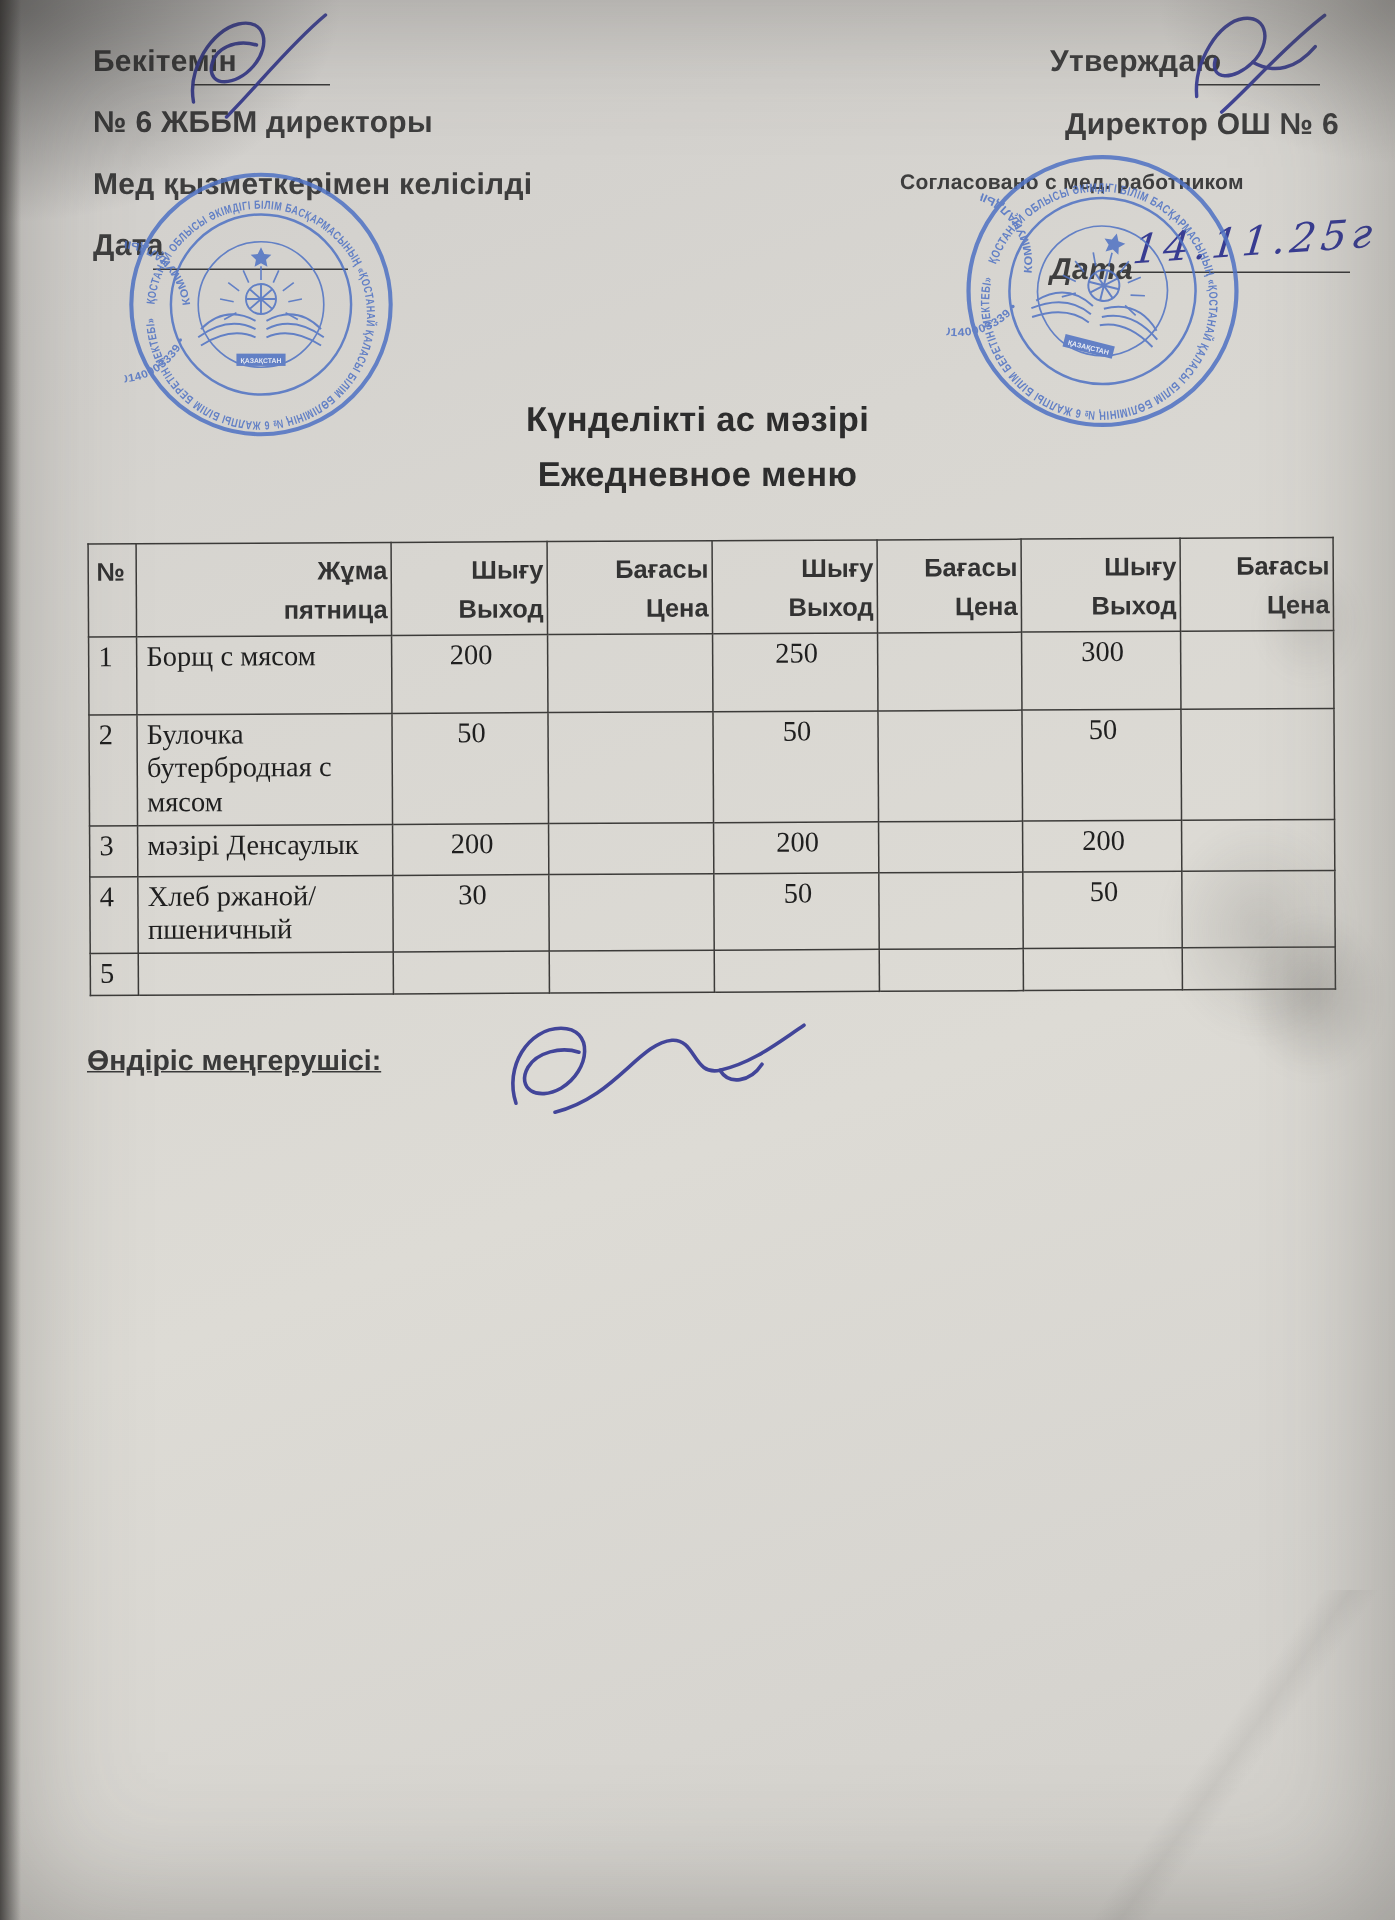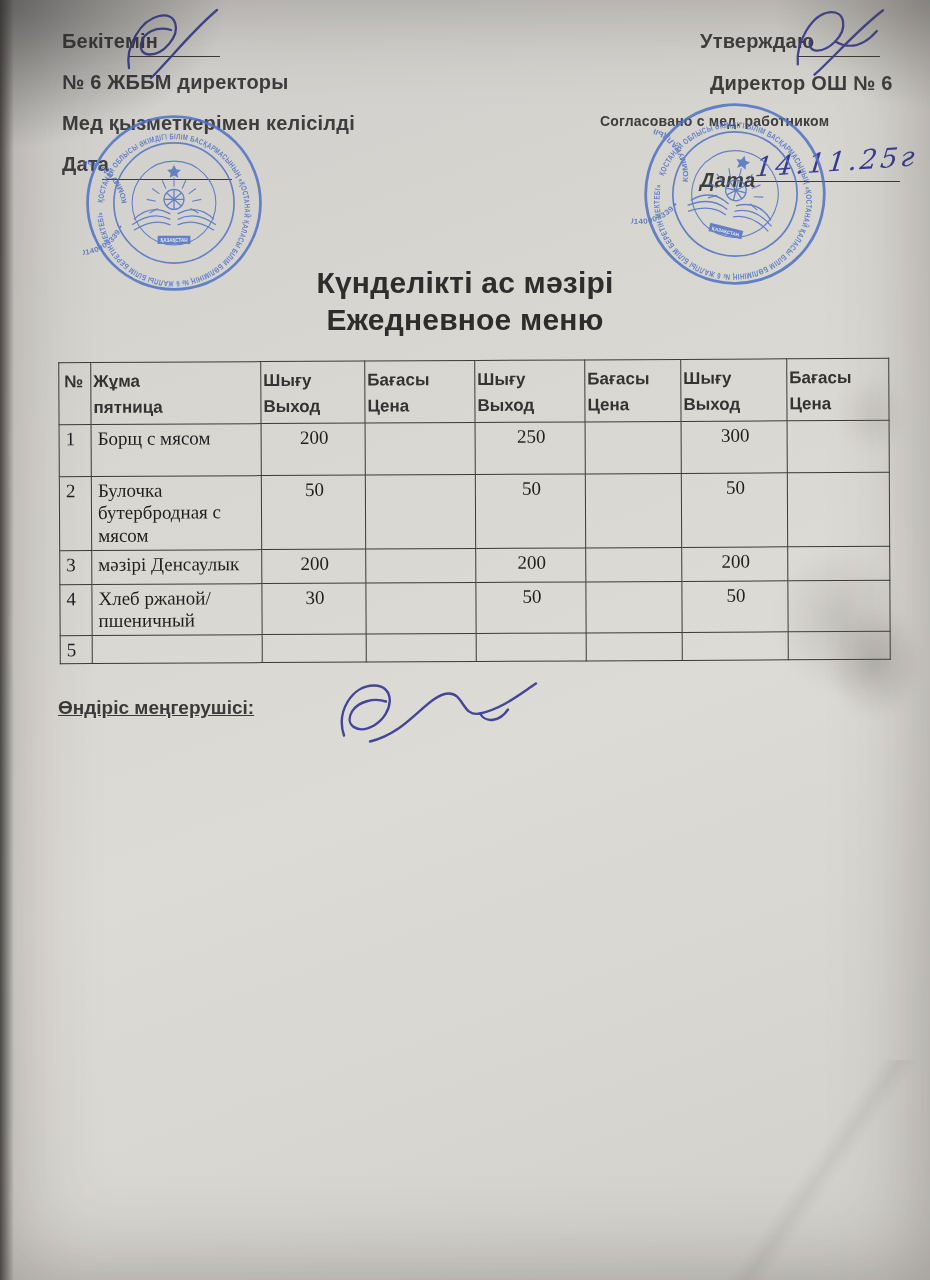--- a/index.html
+++ b/index.html
@@ -29,36 +29,36 @@
     background:radial-gradient(ellipse,rgba(88,86,82,.28),rgba(88,86,82,0) 70%);}
   .stain3{left:838px;top:375px;width:70px;height:80px;
     background:radial-gradient(ellipse,rgba(110,108,104,.16),rgba(110,108,104,0) 70%);}
   .crease{position:absolute;left:660px;top:1060px;width:320px;height:230px;pointer-events:none;
     background:linear-gradient(125deg,rgba(255,255,255,0) 46%,rgba(150,148,144,.18) 50%,rgba(255,255,255,0) 54%);}
 
   .txt{position:absolute;color:#3e3e3e;font-weight:600;font-size:20px;letter-spacing:.2px;}
   .rule{position:absolute;border-bottom:1.6px solid #3a3a3a;height:0;}
 
   .title{position:absolute;left:0;width:930px;text-align:center;
-    font-weight:700;font-size:30px;color:#2d2d2d;letter-spacing:.2px;}
+    font-weight:700;font-size:23px;color:#2d2d2d;letter-spacing:.2px;}
   .handwriting{
     position:absolute;font-family:"DejaVu Serif",serif;font-style:italic;
     color:#383c92;font-size:27px;letter-spacing:3px;
     transform:skewX(-10deg) rotate(-4deg);white-space:nowrap;
   }
 
   table.menu{
     position:absolute;left:59px;top:360px;width:830px;
     border-collapse:collapse;table-layout:fixed;
     transform:rotate(-.3deg);
   }
   table.menu th,table.menu td{border:1.6px solid #3c3b39;vertical-align:top;overflow:hidden;}
   table.menu th{
     font-family:"Liberation Sans",sans-serif;font-weight:700;font-size:17px;color:#333;
-    text-align:left;padding:6px 2px 2px;line-height:1.5;
+    text-align:right;padding:6px 2px 2px;line-height:1.5;
   }
   table.menu th.numhead{text-align:left;padding-left:5px;vertical-align:top;}
   table.menu td{
     font-family:"Liberation Serif",serif;font-size:19px;color:#1f1f1f;
     padding:3px 4px 2px 6px;line-height:1.18;
   }
   td.cnum{text-align:left;padding-left:5px;}
   td.cval{text-align:center;padding-top:5px;}
 
   .stamp{position:absolute;opacity:.85;}

